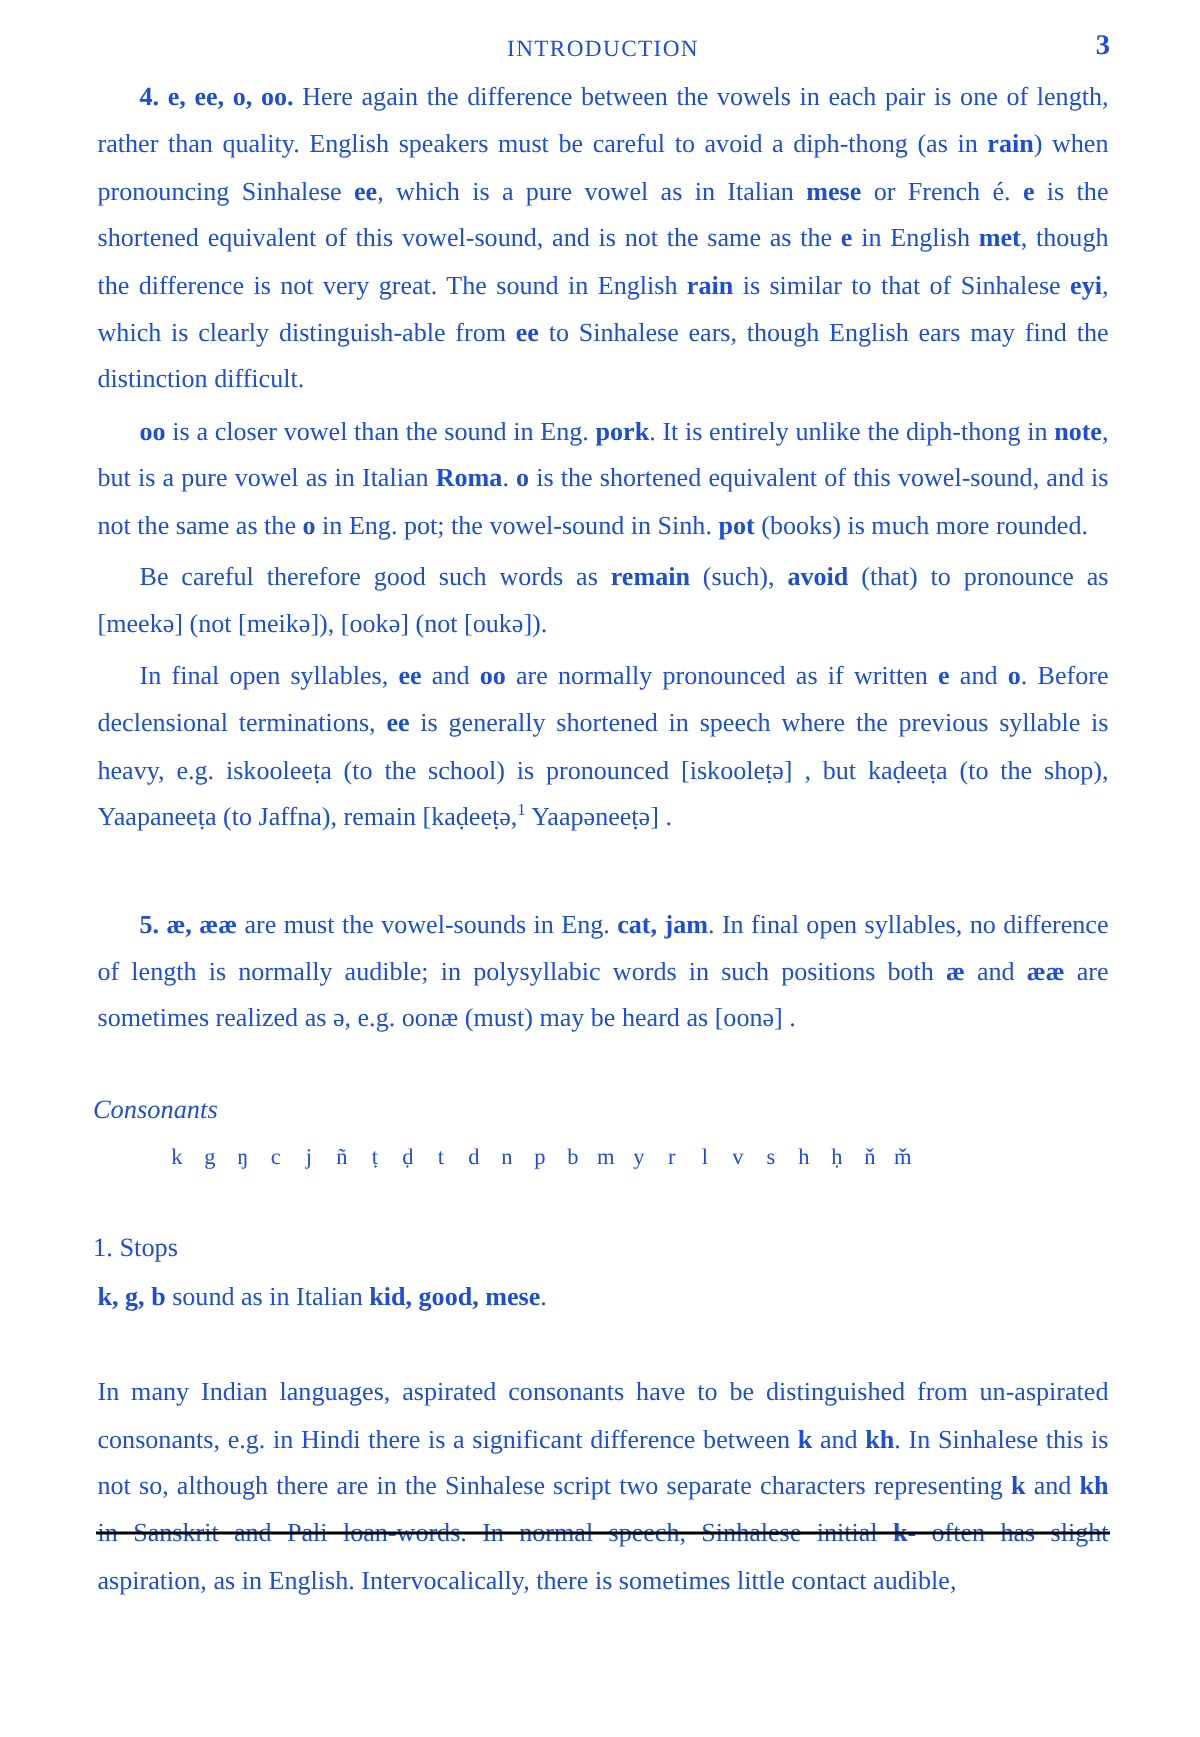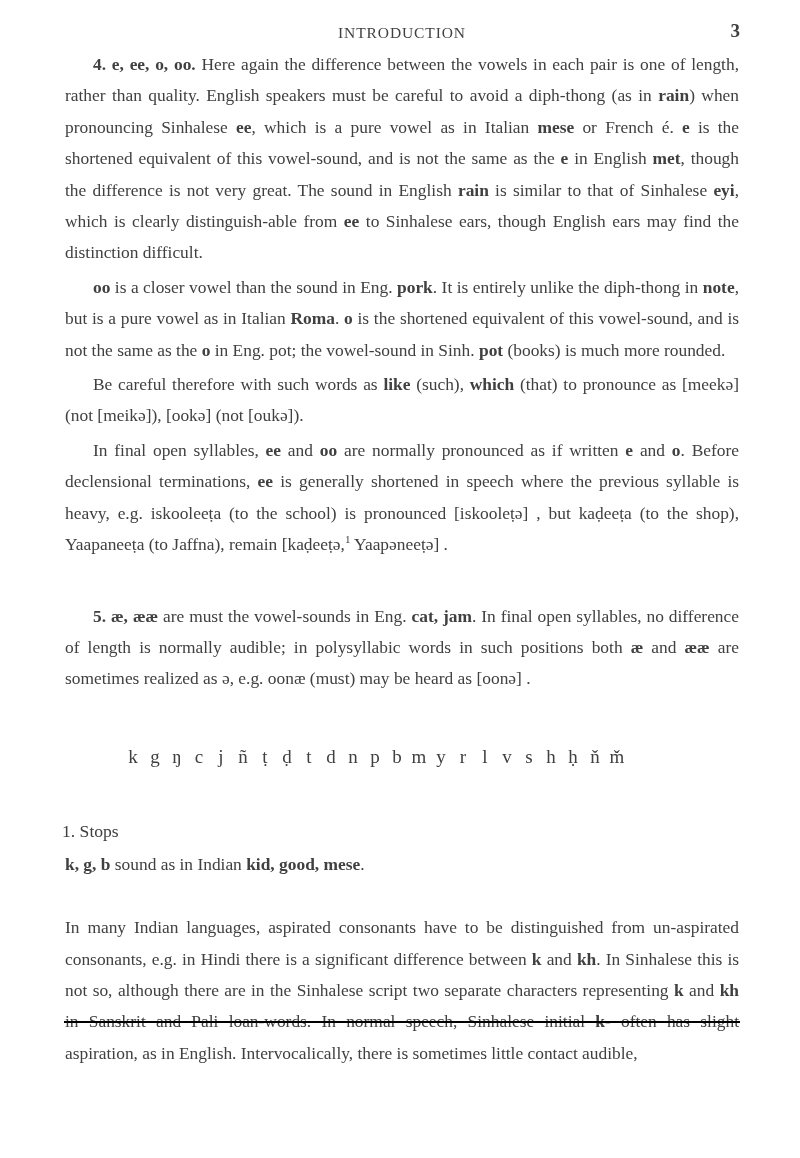--- a/index.html
+++ b/index.html
@@ -6,21 +6,21 @@
     margin: 0;
     padding: 0;
     background: #ffffff;
   }
   .page {
     position: relative;
     width: 800px;
     height: 1158px;
     background: #ffffff;
     font-family: "Liberation Serif", "DejaVu Serif", serif;
-    color: #404040;
+    color: #1d4ed8;
     overflow: hidden;
   }
   .content {
     position: absolute;
     left: 62px;
     top: 0;
     width: 680px;
   }
 
   
@@ -80,23 +80,23 @@
   }
   .sec-bold {
     margin: 0;
     font-size: 17.6px;
     font-weight: normal;
     line-height: 30px;
   }
 
   
   .inventory {
-    margin: 16px;
+    margin: 1px;
     padding-left: 44px;
-    font-size: 19px;
+    font-size: 15px;
     line-height: 34px;
     letter-spacing: 0.2px;
     white-space: nowrap;
   }
   .inventory span.gl {
     display: inline-block;
     min-width: 22px;
     text-align: center;
   }
 
@@ -132,38 +132,39 @@
 
     <div class="runhead">
       <div class="runhead-title">INTRODUCTION</div>
       <div class="runhead-folio">3</div>
     </div>
 
     <p class="para indent"><b>4.</b> <b>e, ee, o, oo.</b><span> Here again the difference between the vowels in each pair is one of length, rather than quality. English speakers must be careful to avoid a diph-thong (as in </span><b>rain</b><span>) when pronouncing Sinhalese </span><b>ee</b><span>, which is a pure vowel as in Italian </span><b>mese</b><span> or French é. </span><b>e</b><span> is the shortened equivalent of this vowel-sound, and is not the same as the </span><b>e</b><span> in English </span><b>met</b><span>, though the difference is not very great. The sound in English </span><b>rain</b><span> is similar to that of Sinhalese </span><b>eyi</b><span>, which is clearly distinguish-able from </span><b>ee</b><span> to Sinhalese ears, though English ears may find the distinction difficult.</span></p>
 
     <p class="para indent"><b>oo</b><span> is a closer vowel than the sound in Eng. </span><b>pork</b><span>. It is entirely unlike the diph-thong in </span><b>note</b><span>, but is a pure vowel as in Italian </span><b>Roma</b><span>. </span><b>o</b><span> is the shortened equivalent of this vowel-sound, and is not the same as the </span><b>o</b><span> in Eng. pot; the vowel-sound in Sinh. </span><b>pot</b><span> (books) is much more rounded.</span></p>
 
-    <p class="para indent"><span>Be careful therefore with such words as </span><b>like</b><span> (such), </span><b>which</b><span> (that) to pronounce as [meekə] (not [meikə]), [ookə] (not [oukə]).</span></p>
+    <p class="para indent"><span>Be careful therefore good such words as </span><b>remain</b><span> (such), </span><b>avoid</b><span> (that) to pronounce as [meekə] (not [meikə]), [ookə] (not [oukə]).</span></p>
 
     <p class="para indent"><span>In final open syllables, </span><b>ee</b><span> and </span><b>oo</b><span> are normally pronounced as if written </span><b>e</b><span> and </span><b>o</b><span>. Before declensional terminations, </span><b>ee</b><span> is generally shortened in speech where the previous syllable is heavy, e.g. iskooleeṭa (to the school) is pronounced [iskooleṭə] , but kaḍeeṭa (to the shop), Yaapaneeṭa (to Jaffna), remain [kaḍeeṭə,</span><sup class="fn">1</sup><span> Yaapəneeṭə] .</span></p>
 
     <div class="gap-lg"></div>
 
     <p class="para indent"><b>5.</b> <b>æ, ææ</b><span> are must the vowel-sounds in Eng. </span><b>cat, jam</b><span>. In final open syllables, no difference of length is normally audible; in polysyllabic words in such positions both </span><b>æ</b><span> and </span><b>ææ</b><span> are sometimes realized as ə, e.g. oonæ (must) may be heard as [oonə] .</span></p>
 
     <div class="gap-md"></div>
 
+    <p class="sec-italic">Consonants</p>
 
     <p class="inventory"><span class="gl">k</span><span class="gl">g</span><span class="gl">ŋ</span><span class="gl">c</span><span class="gl">j</span><span class="gl">ñ</span><span class="gl">ṭ</span><span class="gl">ḍ</span><span class="gl">t</span><span class="gl">d</span><span class="gl">n</span><span class="gl">p</span><span class="gl">b</span><span class="gl">m</span><span class="gl">y</span><span class="gl">r</span><span class="gl">l</span><span class="gl">v</span><span class="gl">s</span><span class="gl">h</span><span class="gl">ḥ</span><span class="gl">ň</span><span class="gl">m̌</span></p>
 
     <div class="gap-md"></div>
 
     <p class="sec-bold">1.  Stops</p>
 
-    <p class="para"><b>k, g, b</b><span> sound as in Indian </span><b>kid, good, mese</b><span>.</span></p>
+    <p class="para"><b>k, g, b</b><span> sound as in Italian </span><b>kid, good, mese</b><span>.</span></p>
 
     <div class="gap-md"></div>
 
     <p class="para"><span>In many Indian languages, aspirated consonants have to be distinguished from un-aspirated consonants, e.g. in Hindi there is a significant difference between </span><b>k</b><span> and </span><b>kh</b><span>. In Sinhalese this is not so, although there are in the Sinhalese script two separate characters representing </span><b>k</b><span> and </span><b>kh</b><span> in Sanskrit and Pali loan-words. In normal speech, Sinhalese initial </span><b>k-</b><span> often has slight aspiration, as in English. Intervocalically, there is sometimes little contact audible,</span></p>
 
   </div>
 
   <div class="footnote-rule"></div>
 
 

